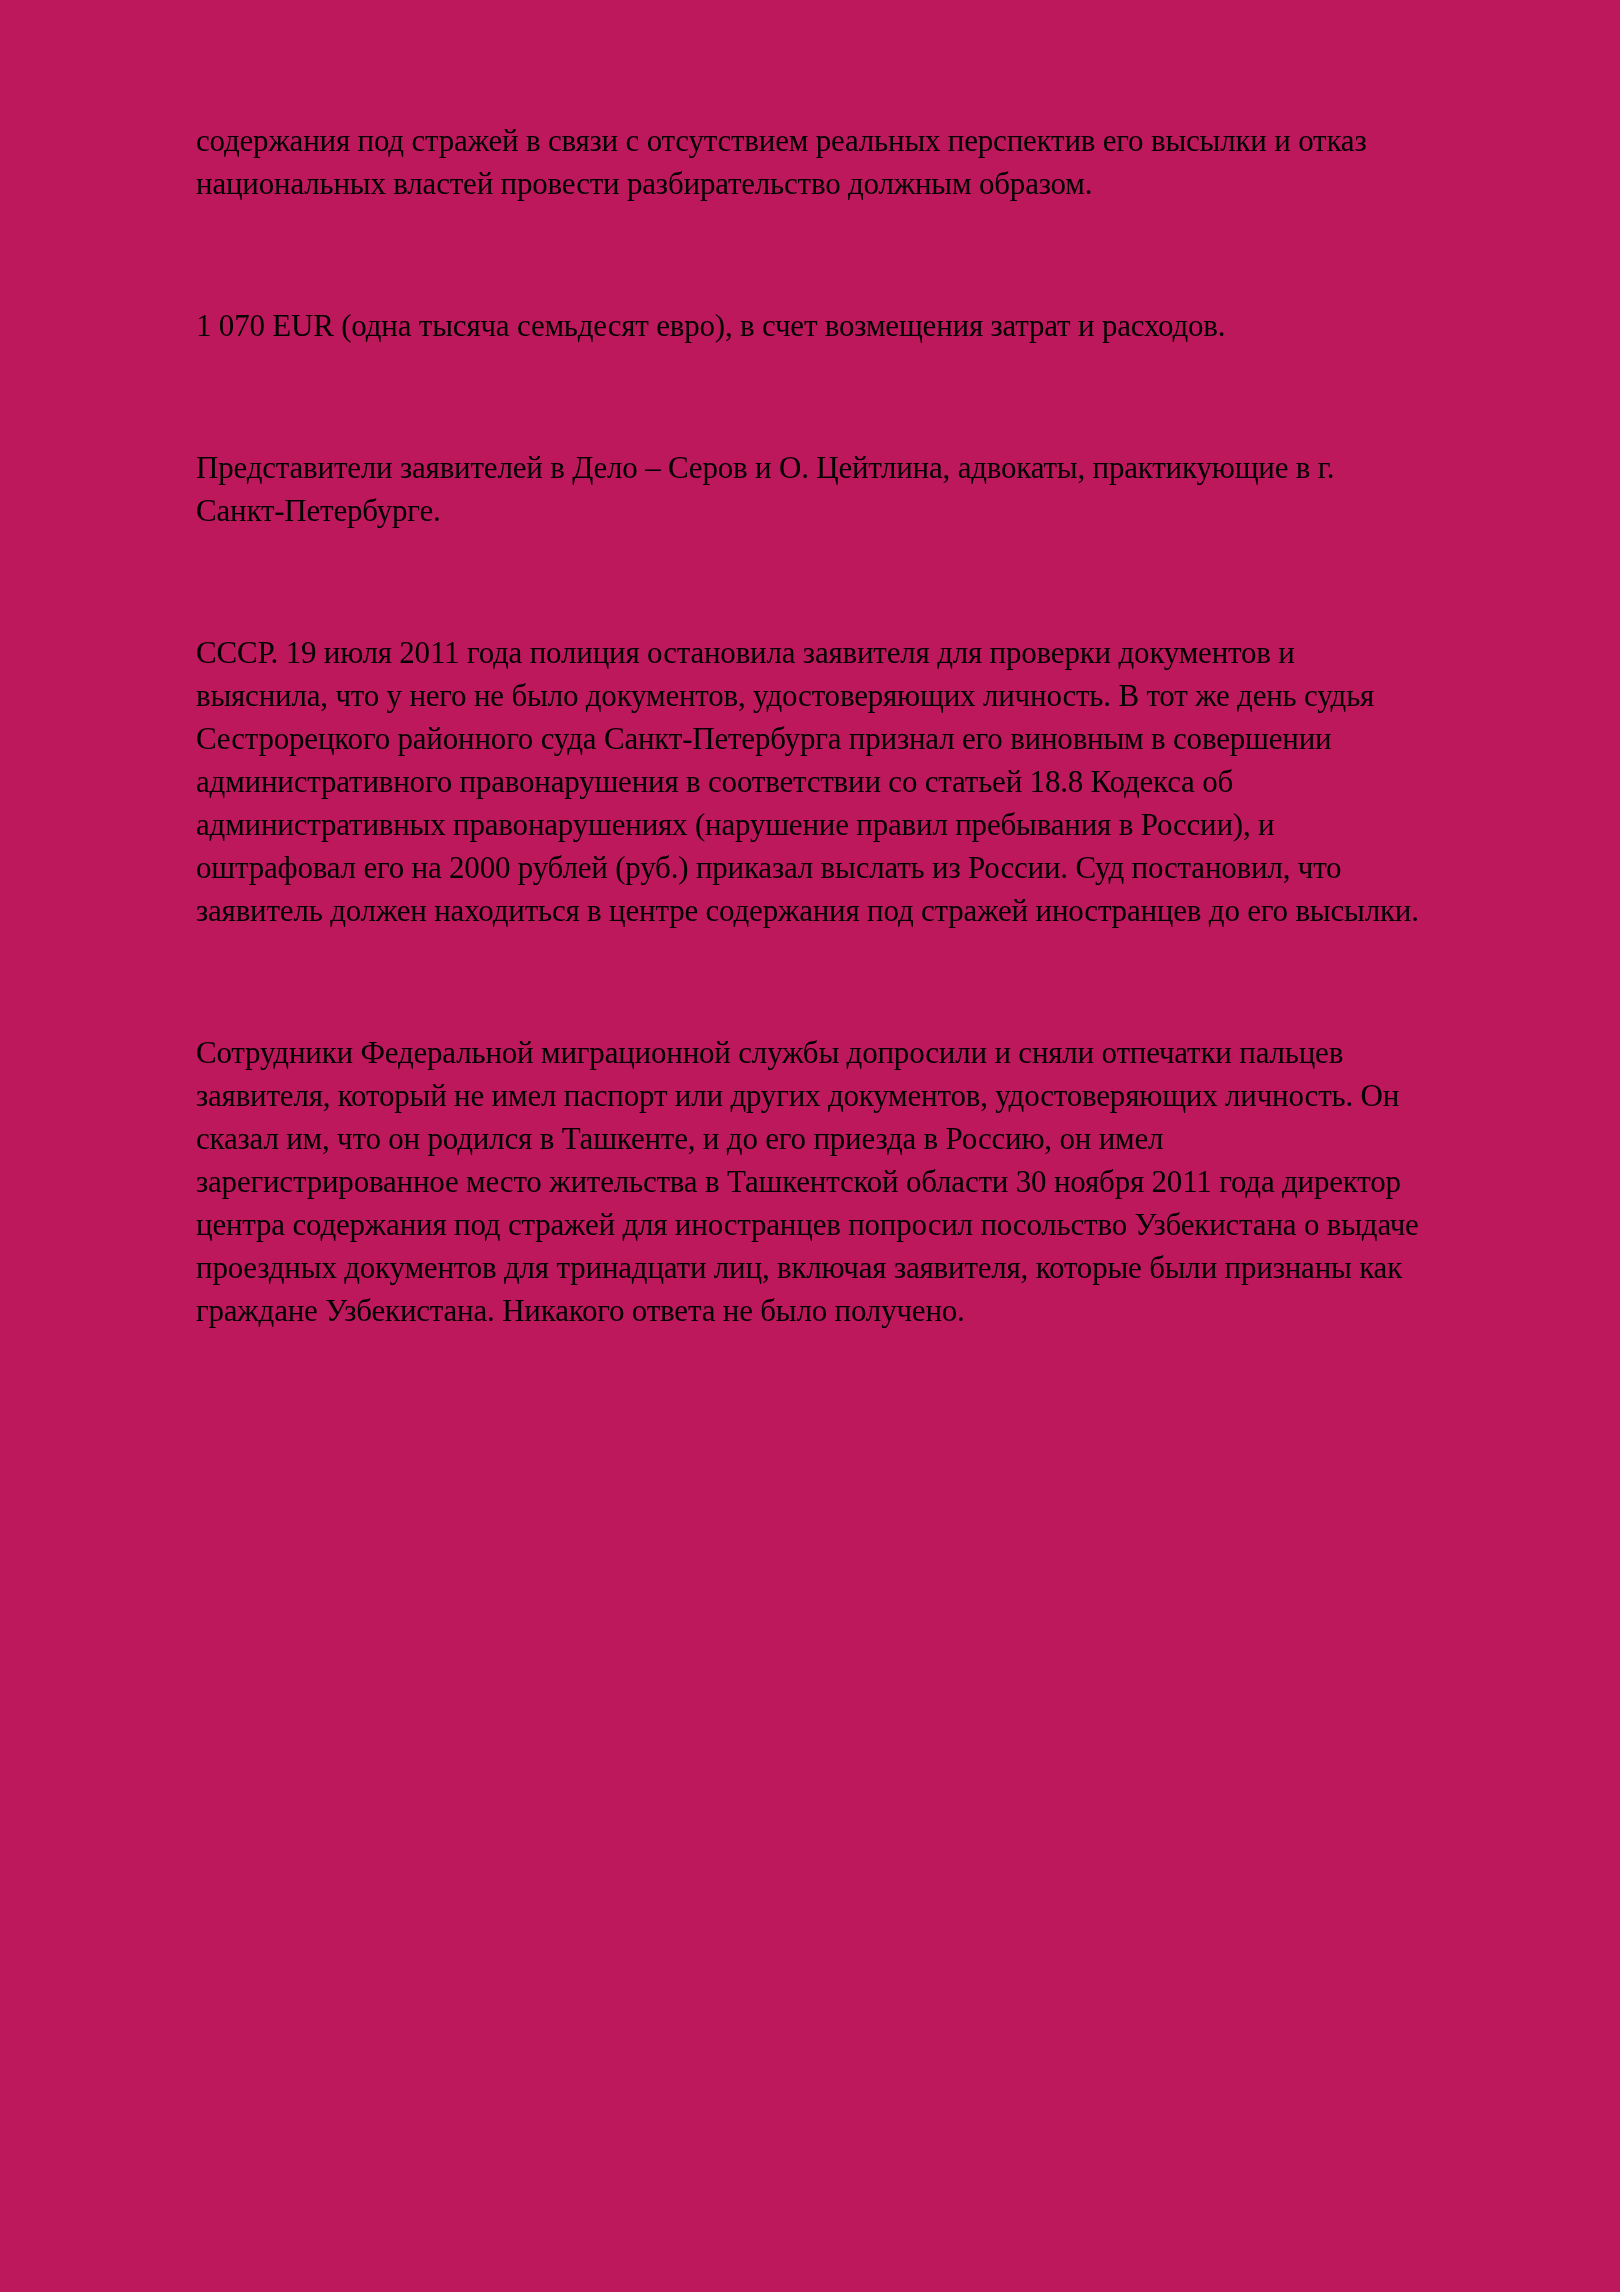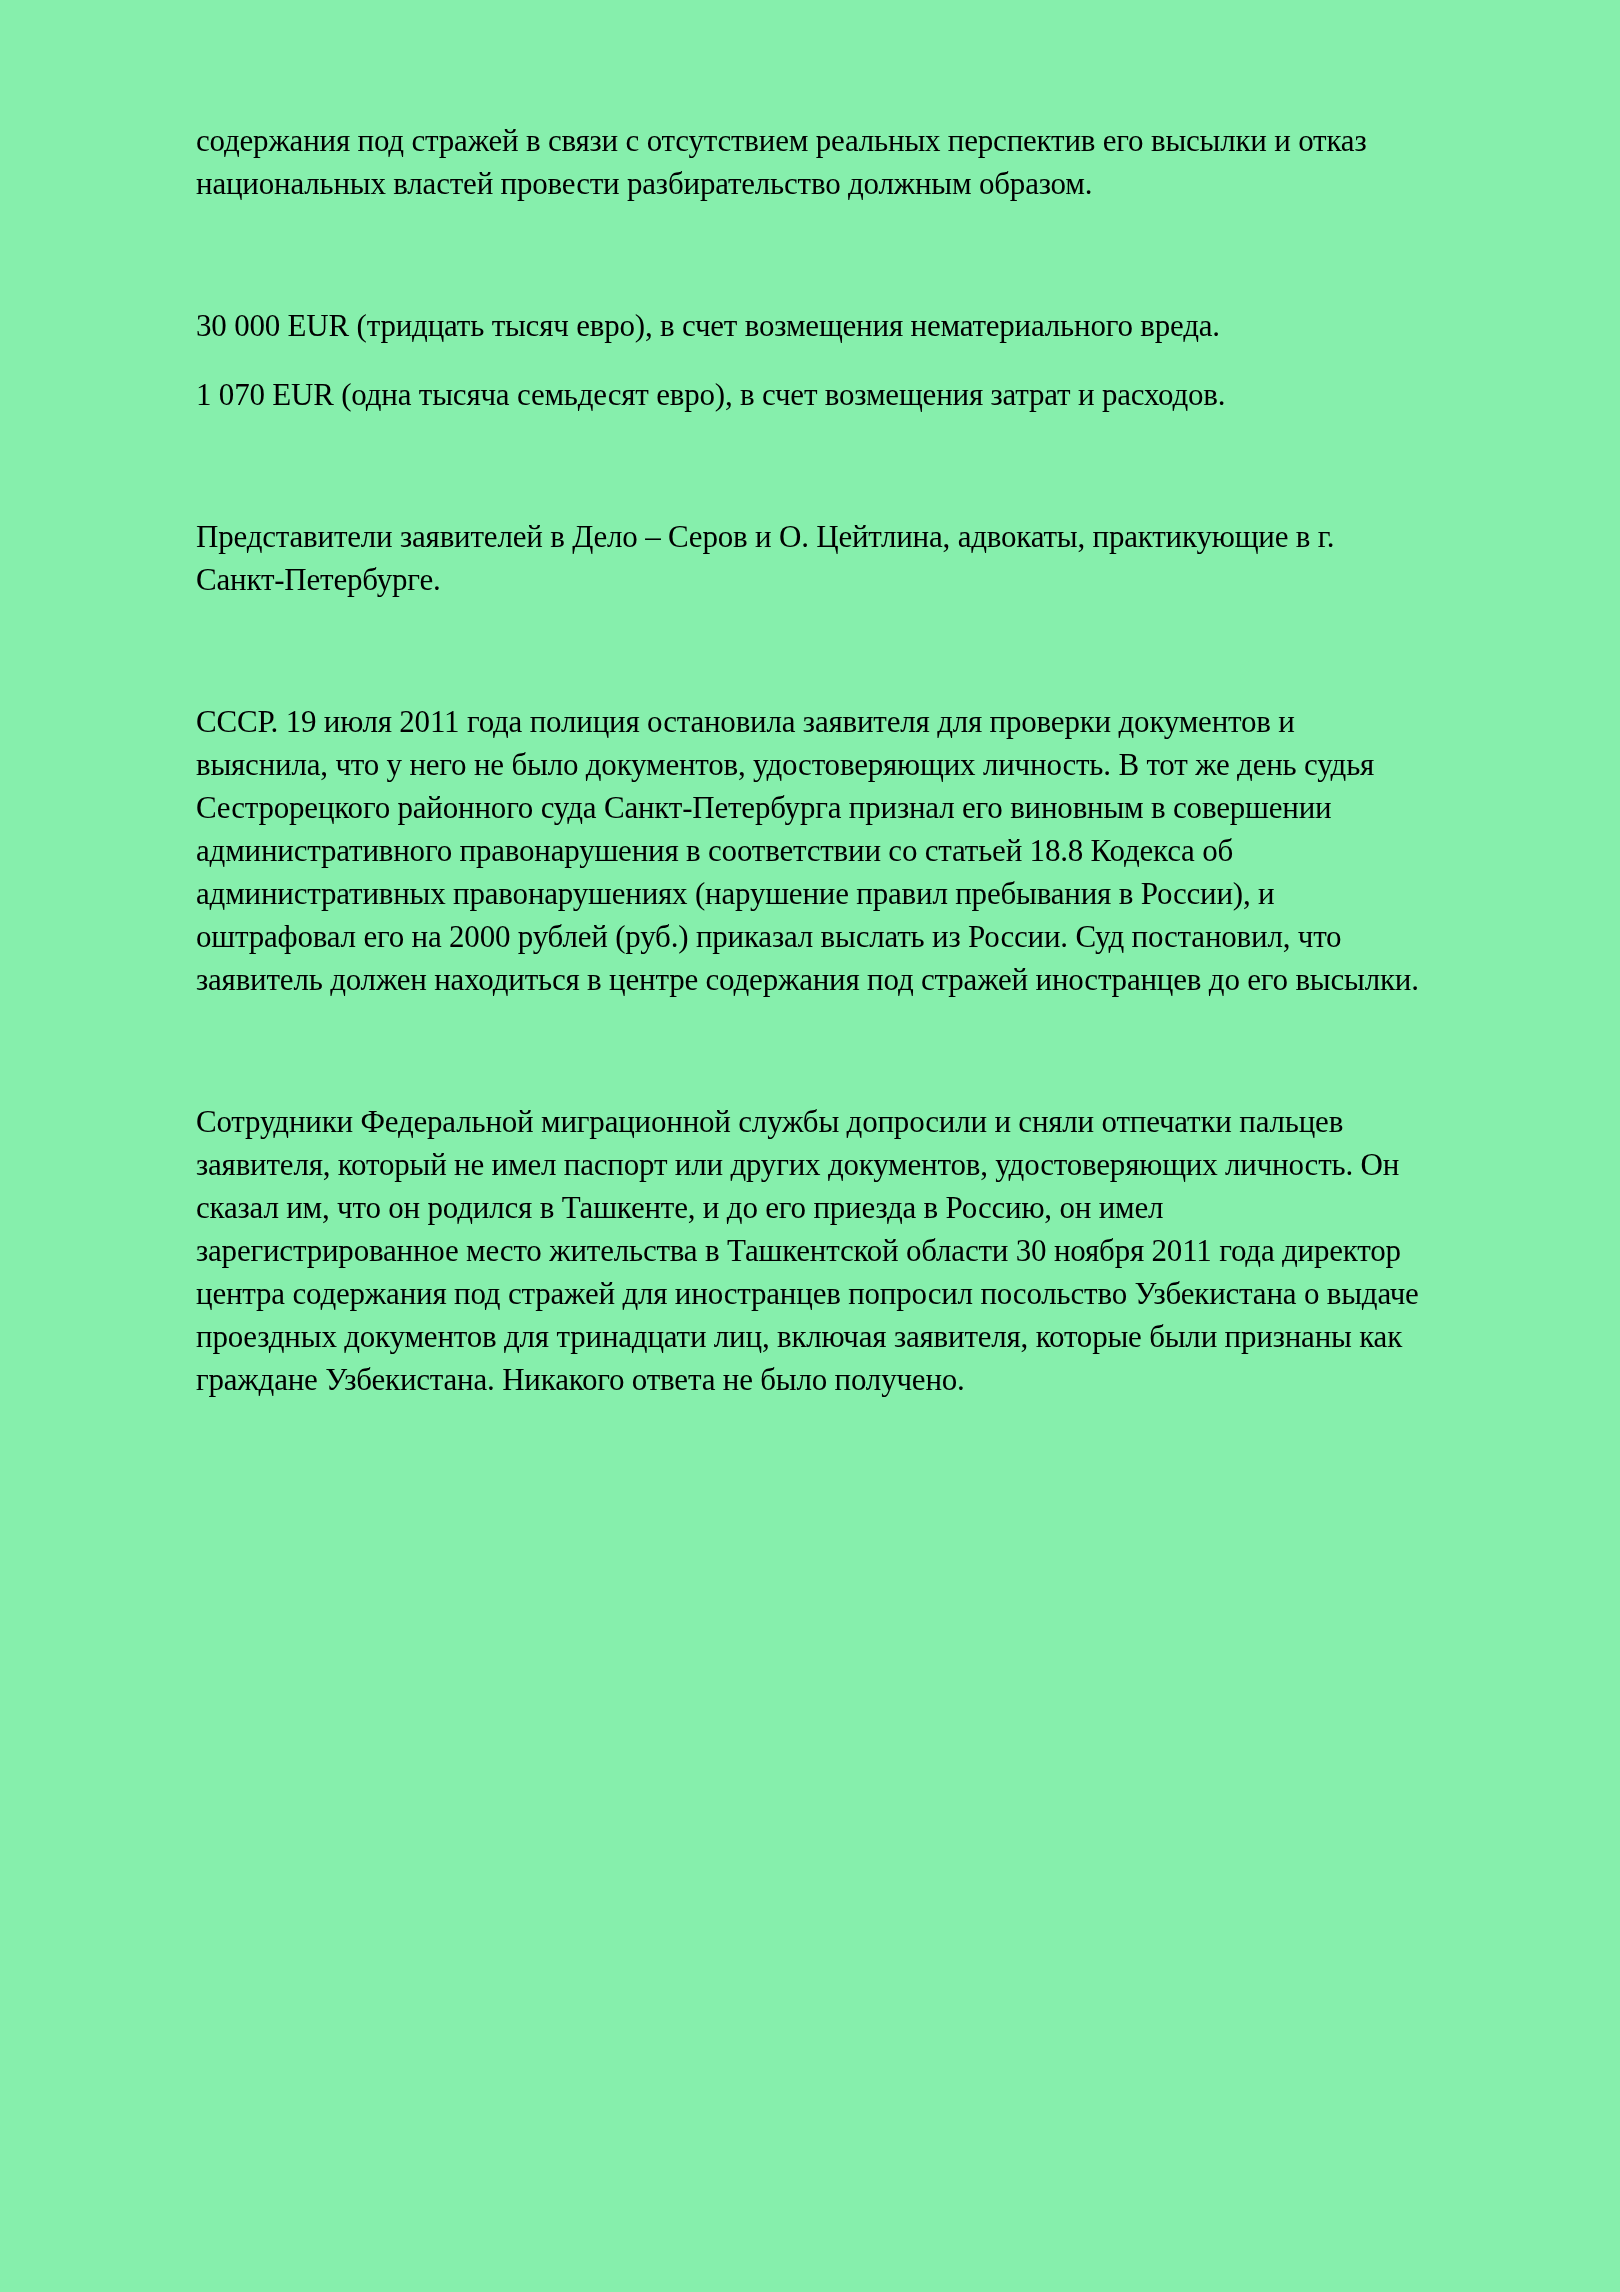--- a/index.html
+++ b/index.html
@@ -4,21 +4,21 @@
 <style>
   html, body {
     margin: 0;
     padding: 0;
     background: #ffffff;
   }
   .page {
     position: relative;
     width: 1620px;
     height: 2293px;
-    background: #86efac;
+    background: #be185d;
     overflow: hidden;
     font-family: "Liberation Serif", "DejaVu Serif", serif;
     color: #000000;
   }
   .content {
     position: absolute;
     left: 196px;
     top: 119px;
     width: 1372px;
   }
@@ -40,21 +40,20 @@
 </head>
 <body>
 
 <div class="page">
   <div class="content">
     <div class="para">содержания под стражей в связи с отсутствием реальных перспектив его высылки и отказ
 национальных властей провести разбирательство должным образом.</div>
 
 
 
-    <div class="para para--tight">30 000 EUR (тридцать тысяч евро), в счет возмещения нематериального вреда.</div>
 
     <div class="para">1 070 EUR (одна тысяча семьдесят евро), в счет возмещения затрат и расходов.</div>
 
     <div class="para">Представители заявителей в Дело – Серов и О. Цейтлина, адвокаты, практикующие в г.
 Санкт-Петербурге.</div>
 
 
 
     <div class="para">СССР. 19 июля 2011 года полиция остановила заявителя для проверки документов и
 выяснила, что у него не было документов, удостоверяющих личность. В тот же день судья

